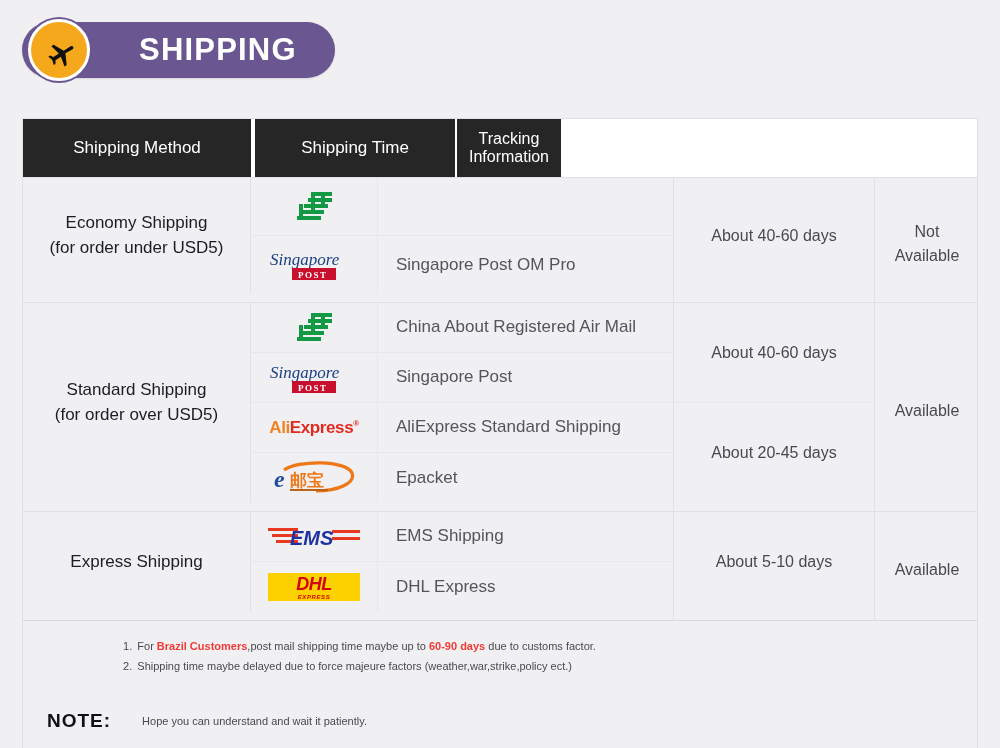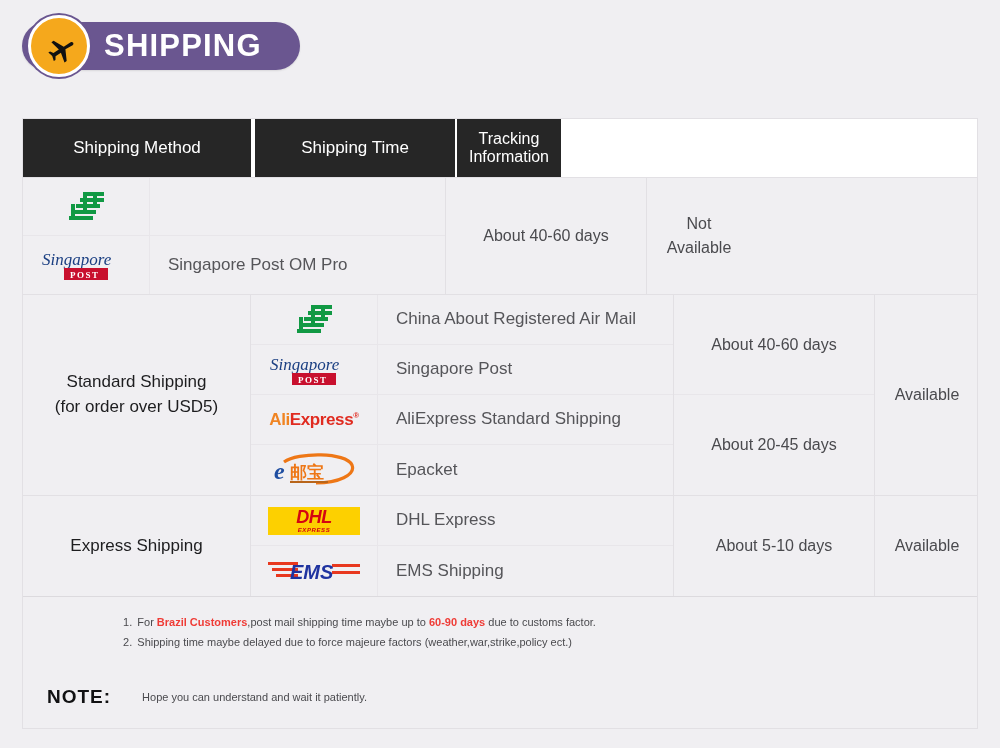--- a/index.html
+++ b/index.html
@@ -16,25 +16,26 @@
 
   
   .badge-wrap {
     position: absolute;
     left: 22px;
     top: 22px;
   }
   .badge {
     display: flex;
     align-items: center;
-    height: 48px;
+    height: 56px;
     background: #6a5690;
     border-radius: 34px;
     padding-right: 38px;
     box-shadow: 0 1px 2px rgba(0,0,0,0.10);
+    gap: 35px;
   }
   .badge-icon {
     width: 56px;
     height: 56px;
     margin-left: 6px;
     margin-right: 14px;
     border-radius: 50%;
     background: #f5a81c;
     border: 3px solid #ffffff;
     box-shadow: 0 0 0 2px #6a5690;
@@ -147,20 +148,21 @@
     border-bottom: 1px solid #e8e6ea;
     box-sizing: border-box;
   }
   .time-cell:last-child { border-bottom: none; }
 
   .track-cell {
     font-size: 16px;
     color: #4a4a4e;
     line-height: 1.5;
     flex-direction: column;
+    margin-top: 8px;
   }
 
   
   .note {
     border-top: 1px solid #dcdade;
     padding: 16px 24px 20px 24px;
     display: flex;
     align-items: flex-end;
   }
   .note-label {
@@ -248,20 +250,24 @@
     <div class="th-sep"></div>
     <div class="th c-track two-line">
       <div>
         <div>Tracking</div>
         <div>Information</div>
       </div>
     </div>
   </div>
 
   <div class="section">
+    <div class="cell vline c-method method-cell" style="height:116px">
+      <div>Economy Shipping</div>
+      <div>(for order under USD5)</div>
+    </div>
 
     <div class="courier-col vline c-courier">
       <div class="courier-row" style="height:58px">
         <div class="logo-box">
           <svg class="logo-chinapost" viewBox="0 0 44 34" aria-hidden="true">
             <g fill="#119944">
               <rect x="20" y="2" width="20" height="4"></rect>
               <rect x="16" y="8" width="24" height="4"></rect>
               <rect x="12" y="14" width="24" height="4"></rect>
               <rect x="8" y="20" width="24" height="4"></rect>
@@ -362,43 +368,43 @@
   </div>
 
   <div class="section">
     <div class="cell vline c-method method-cell" style="height:100px">
       <div>Express Shipping</div>
     </div>
 
     <div class="courier-col vline c-courier">
       <div class="courier-row" style="height:50px">
         <div class="logo-box">
-          <div class="logo-dhl">
-            <div class="dhl-text">DHL</div>
-            <div class="dhl-sub">EXPRESS</div>
-          </div>
-        </div>
-        <div class="courier-name">DHL Express</div>
-      </div>
-
-      <div class="courier-row" style="height:50px">
-        <div class="logo-box">
           <svg class="logo-ems" viewBox="0 0 96 30" aria-hidden="true">
             <g fill="#e8381f">
               <rect x="2" y="6" width="30" height="3"></rect>
               <rect x="6" y="12" width="26" height="3"></rect>
               <rect x="10" y="18" width="22" height="3"></rect>
               <rect x="66" y="8" width="28" height="3"></rect>
               <rect x="66" y="15" width="28" height="3"></rect>
             </g>
             <text x="24" y="23" font-family="Liberation Sans, sans-serif" font-size="20" font-style="italic" font-weight="bold" fill="#1f33a0">EMS</text>
           </svg>
         </div>
         <div class="courier-name">EMS Shipping</div>
       </div>
+
+      <div class="courier-row" style="height:50px">
+        <div class="logo-box">
+          <div class="logo-dhl">
+            <div class="dhl-text">DHL</div>
+            <div class="dhl-sub">EXPRESS</div>
+          </div>
+        </div>
+        <div class="courier-name">DHL Express</div>
+      </div>
     </div>
 
     <div class="time-col vline c-time">
       <div class="cell time-cell" style="height:100px">About 5-10 days</div>
     </div>
 
     <div class="cell c-track track-cell" style="height:100px">
       <div>Available</div>
     </div>
   </div>

